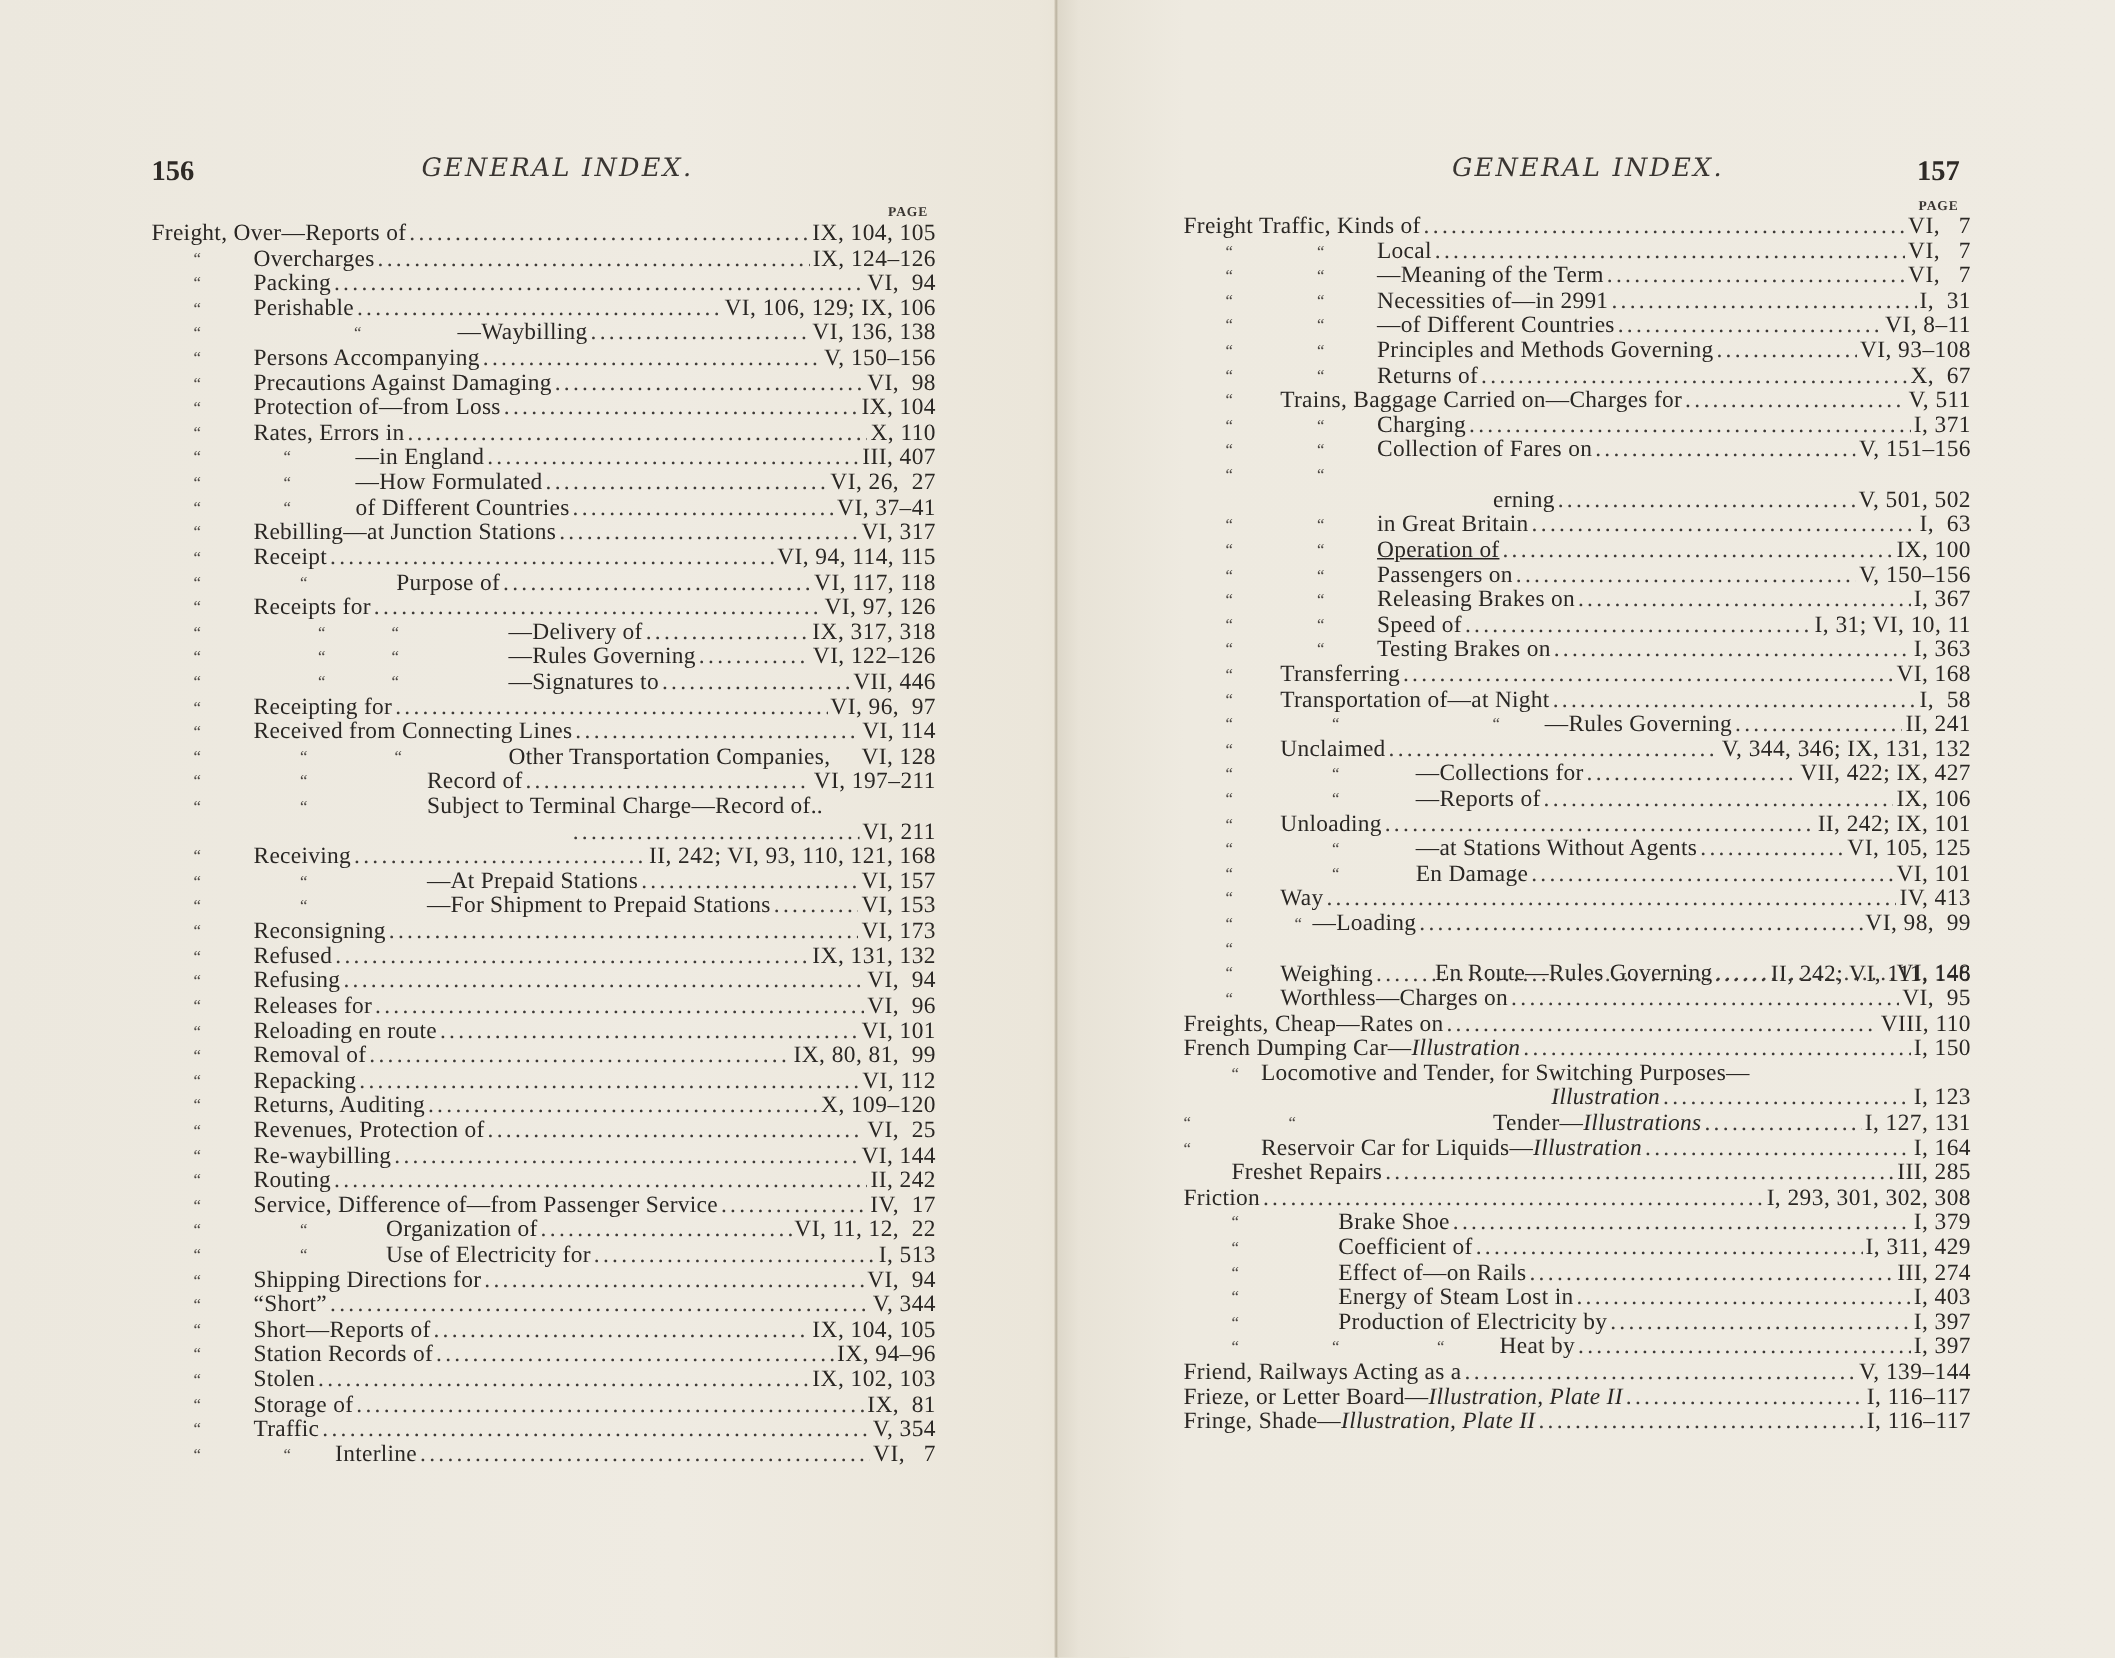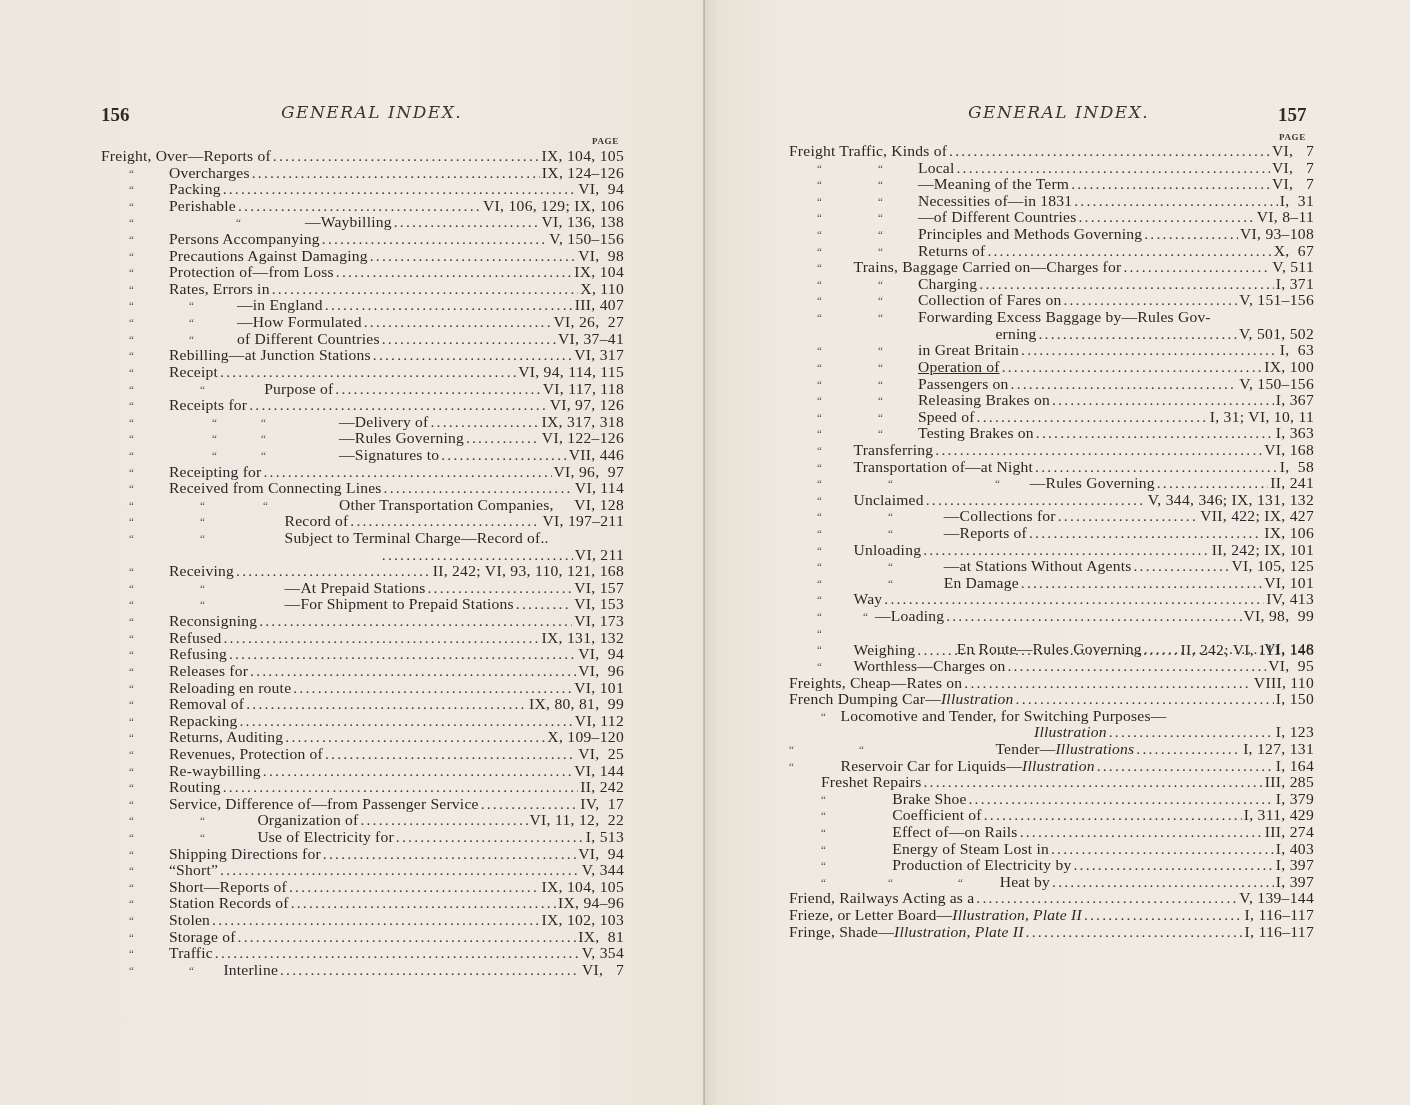--- a/index.html
+++ b/index.html
@@ -416,21 +416,21 @@
         <li class="entry">
           <span class="ditto-cell" style="left: 28px;">“</span>
           <span class="ditto-cell" style="left: 89px;">“</span>
           <span class="term" style="padding-left: 129px;"><span>—Meaning of the Term</span></span>
           <span class="leader"></span>
           <span class="ref" style="white-space: pre;">VI,   7</span>
         </li>
         <li class="entry">
           <span class="ditto-cell" style="left: 28px;">“</span>
           <span class="ditto-cell" style="left: 89px;">“</span>
-          <span class="term" style="padding-left: 129px;"><span>Necessities of—in 1831</span></span>
+          <span class="term" style="padding-left: 129px;"><span>Necessities of—in 2991</span></span>
           <span class="leader"></span>
           <span class="ref" style="white-space: pre;">I,  31</span>
         </li>
         <li class="entry">
           <span class="ditto-cell" style="left: 28px;">“</span>
           <span class="ditto-cell" style="left: 89px;">“</span>
           <span class="term" style="padding-left: 129px;"><span>—of Different Countries</span></span>
           <span class="leader"></span>
           <span class="ref" style="white-space: pre;">VI, 8–11</span>
         </li>
@@ -464,21 +464,20 @@
         <li class="entry">
           <span class="ditto-cell" style="left: 28px;">“</span>
           <span class="ditto-cell" style="left: 89px;">“</span>
           <span class="term" style="padding-left: 129px;"><span>Collection of Fares on</span></span>
           <span class="leader"></span>
           <span class="ref" style="white-space: pre;">V, 151–156</span>
         </li>
         <li class="entry nolead">
           <span class="ditto-cell" style="left: 28px;">“</span>
           <span class="ditto-cell" style="left: 89px;">“</span>
-          <span class="term" style="padding-left: 129px;"><span>Forwarding Excess Baggage by—Rules Gov-</span></span>
           <span class="leader"></span>
           <span class="ref" style="white-space: pre;"></span>
         </li>
         <li class="entry">
           <span class="term" style="padding-left: 206.4px;"><span>erning</span></span>
           <span class="leader"></span>
           <span class="ref" style="white-space: pre;">V, 501, 502</span>
         </li>
         <li class="entry">
           <span class="ditto-cell" style="left: 28px;">“</span>
@@ -645,20 +644,25 @@
         <li class="entry">
           <span class="ditto-cell" style="left: 0px;">“</span>
           <span class="term" style="padding-left: 51.6px;"><span>Reservoir Car for Liquids—</span><i>Illustration</i></span>
           <span class="leader"></span>
           <span class="ref" style="white-space: pre;">I, 164</span>
         </li>
         <li class="entry">
           <span class="term" style="padding-left: 0px; margin-left: 32px;"><span>Freshet</span> <span>Repairs</span></span>
           <span class="leader"></span>
           <span class="ref" style="white-space: pre;">III, 285</span>
+        </li>
+        <li class="entry">
+          <span class="term" style="padding-left: 0px;"><span>Friction</span> <span></span></span>
+          <span class="leader"></span>
+          <span class="ref" style="white-space: pre;">I, 293, 301, 302, 308</span>
         </li>
         <li class="entry">
           <span class="ditto-cell" style="left: 32px;">“</span>
           <span class="term" style="padding-left: 103.2px;"><span>Brake Shoe</span></span>
           <span class="leader"></span>
           <span class="ref" style="white-space: pre;">I, 379</span>
         </li>
         <li class="entry">
           <span class="ditto-cell" style="left: 32px;">“</span>
           <span class="term" style="padding-left: 103.2px;"><span>Coefficient of</span></span>

